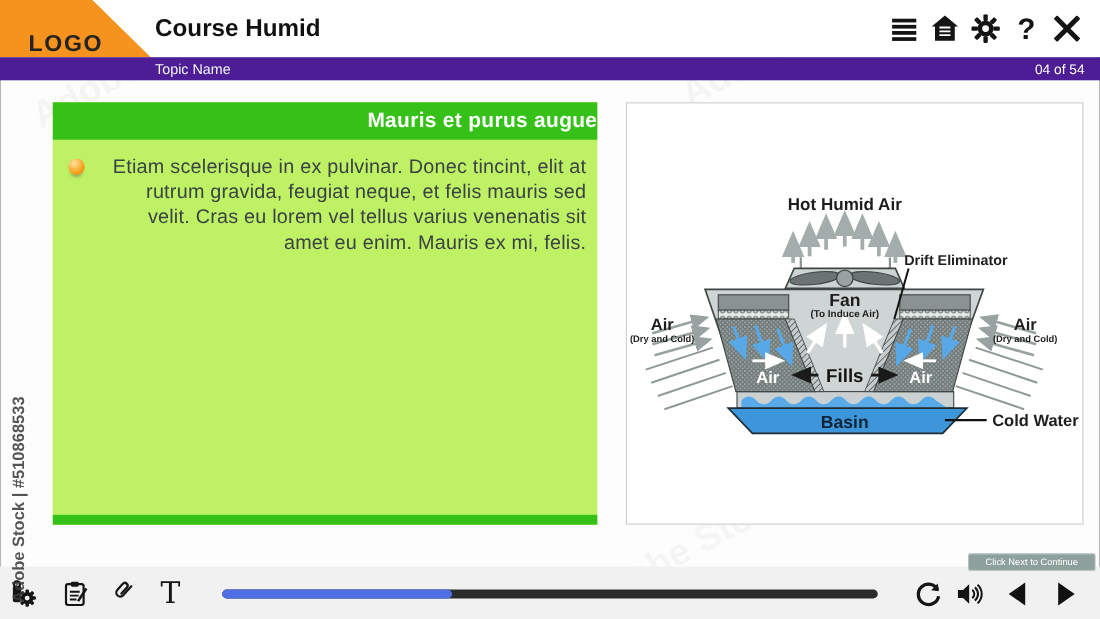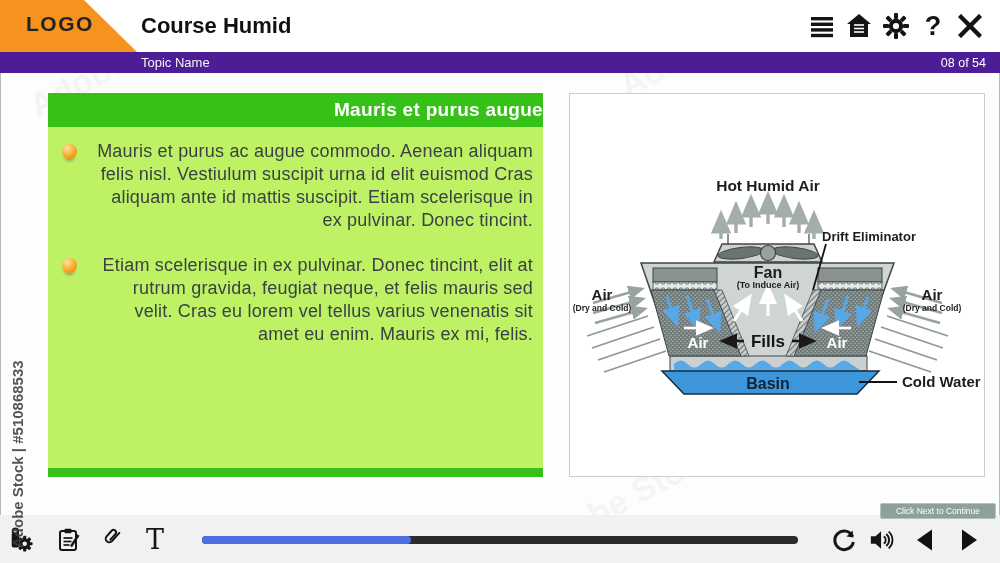--- a/index.html
+++ b/index.html
@@ -2,21 +2,21 @@
 <html><head>
 <meta charset="utf-8">
 <style>
   html,body{margin:0;padding:0;background:#e8e8e8;font-family:"Liberation Sans",sans-serif;}
   .stage{position:relative;width:1000px;height:563px;background:#fdfdfd;overflow:hidden;
          box-shadow:inset 0 0 0 1px #b9b9b9;}
   
   .header{position:absolute;left:0;top:0;width:1000px;height:52px;background:#fff;}
   .logo-shape{position:absolute;left:0;top:0;width:137px;height:52px;background:#f6921e;
               clip-path:polygon(0 0,84px 0,137px 100%,0 100%);}
-  .logo-text{position:absolute;left:26px;top:12px;font-size:21px;font-weight:bold;
+  .logo-text{position:absolute;left:26px;top:28px;font-size:21px;font-weight:bold;
              color:#232323;letter-spacing:1.5px;}
   .course-title{position:absolute;left:141px;top:13px;font-size:22px;font-weight:bold;color:#111;}
   .header-icons{position:absolute;right:16px;top:12px;display:flex;gap:9px;align-items:center;}
   .hicon{width:28px;height:28px;display:flex;align-items:center;justify-content:center;cursor:pointer;}
   .qmark{font-size:27px;font-weight:bold;color:#141414;line-height:28px;}
   
   .topicbar{position:absolute;left:0;top:52px;width:1000px;height:21px;background:#4c1d95;}
   .topic-name{position:absolute;left:141px;top:3px;font-size:13px;color:#f2f6f5;}
   .page-count{position:absolute;right:14px;top:4px;font-size:12.5px;color:#fff;}
   
@@ -121,30 +121,26 @@
             <line x1="3" y1="3" x2="21" y2="21"></line>
               <line x1="21" y1="3" x2="3" y2="21"></line>
           </g>
         </svg>
       </div>
     </div>
   </div>
 
   <div class="topicbar">
     <div class="topic-name">Topic Name</div>
-    <div class="page-count">08 of 54</div>
+    <div class="page-count">04 of 54</div>
   </div>
 
   <div class="content-box">
     <div class="content-head">Mauris et purus augue</div>
     <div class="bullets">
-      <div class="bullet">
-        <div class="dot"></div>
-        <p>Mauris et purus ac augue commodo. Aenean aliquam felis nisl. Vestiulum suscipit urna id elit euismod Cras aliquam ante id mattis suscipit. Etiam scelerisque in ex pulvinar. Donec tincint.</p>
-      </div>
       <div class="bullet">
         <div class="dot"></div>
         <p>Etiam scelerisque in ex pulvinar. Donec tincint, elit at rutrum gravida, feugiat neque, et felis mauris sed velit. Cras eu lorem vel tellus varius venenatis sit amet eu enim. Mauris ex mi, felis.</p>
       </div>
     </div>
     <div class="green-strip"></div>
   </div>
 
   <div class="diagram-box">
     <svg width="414" height="382" viewBox="0 0 414 382">

